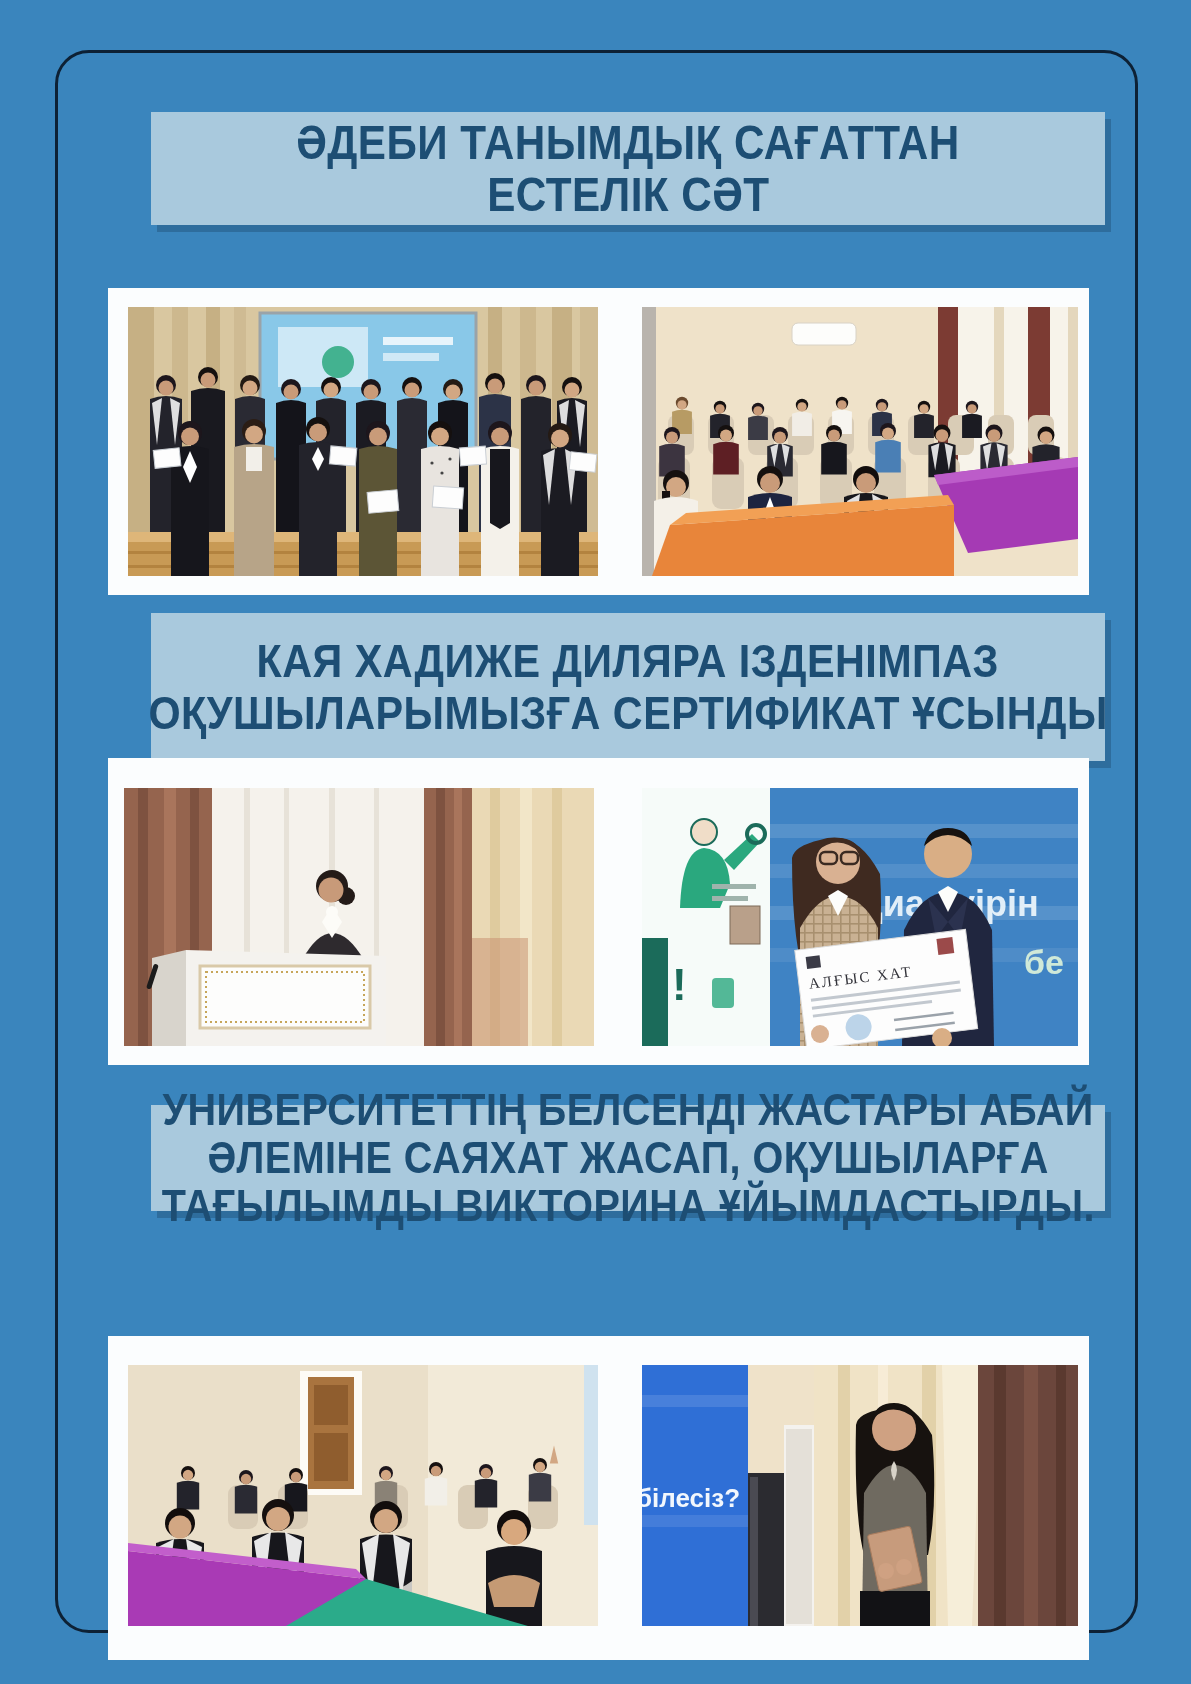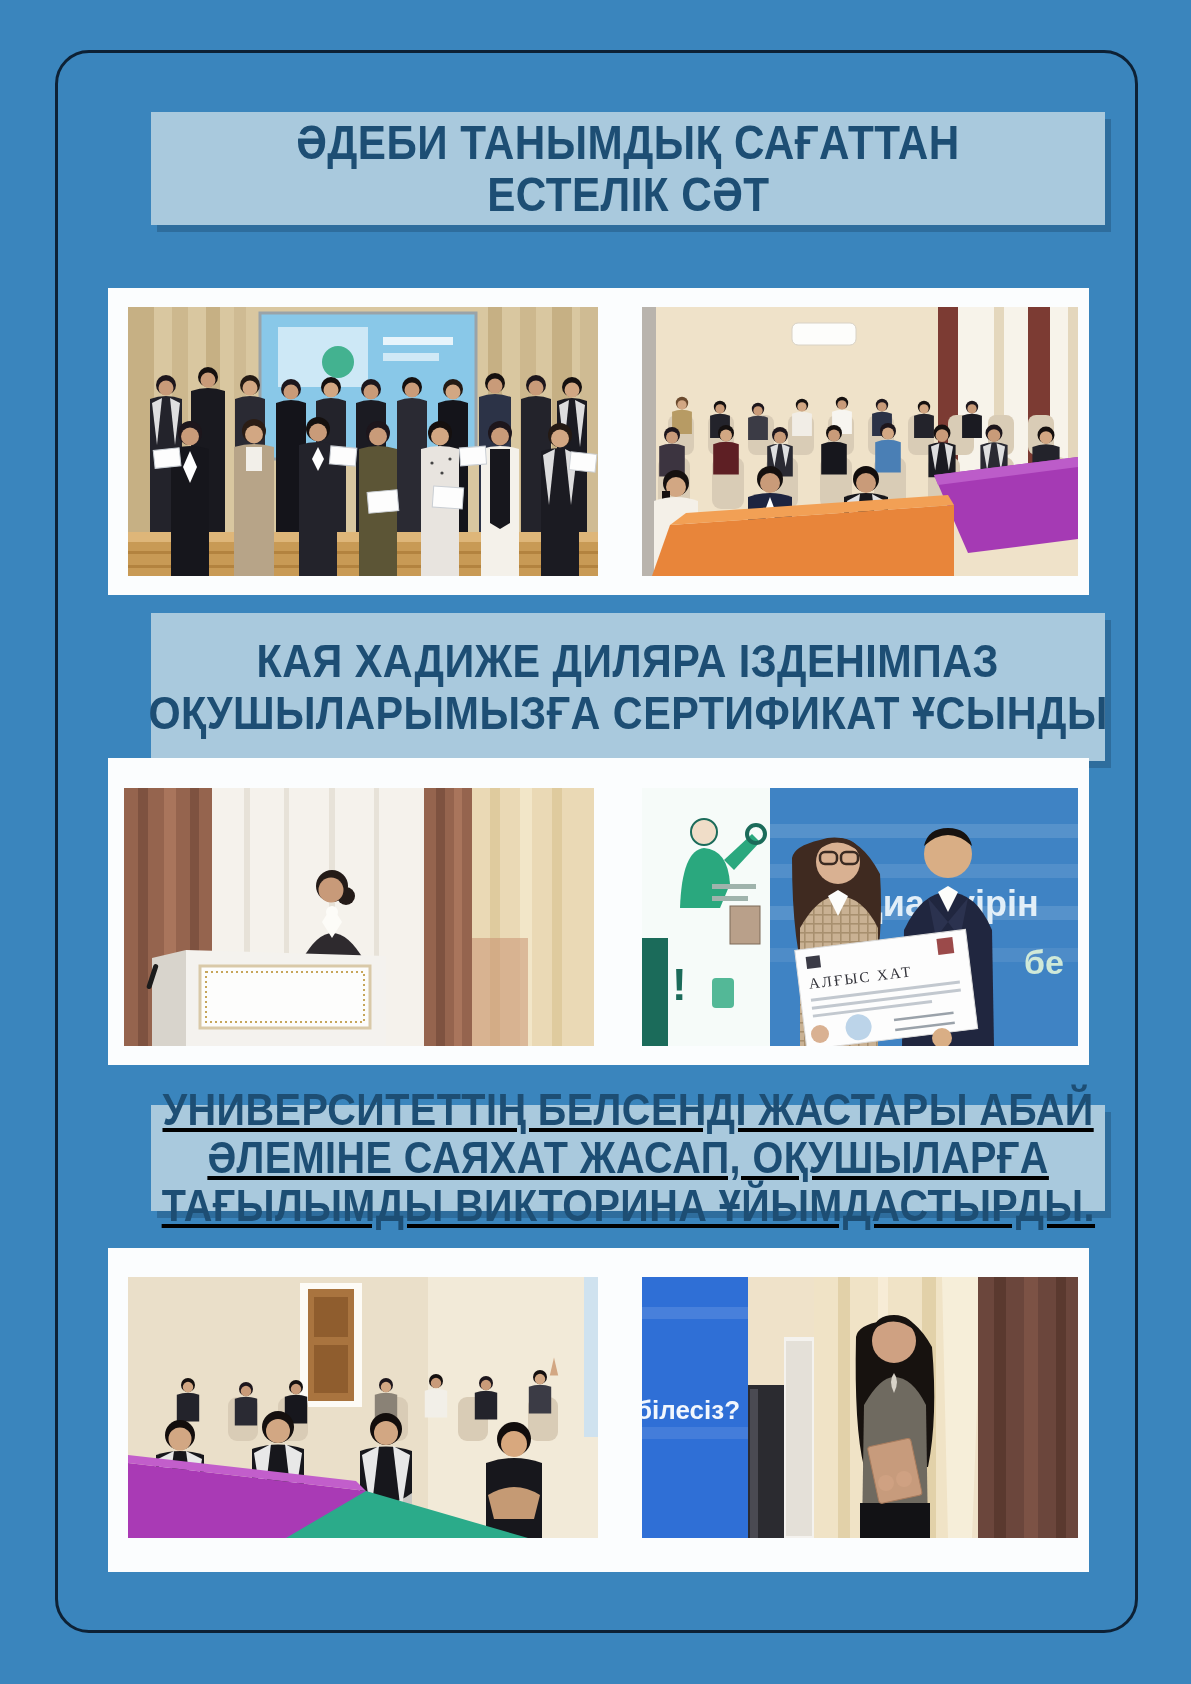--- a/index.html
+++ b/index.html
@@ -9,26 +9,26 @@
               border:3px solid #0d2135;border-radius:34px;pointer-events:none;}
   .banner{position:absolute;left:137px;width:954px;background:#a9c9dd;
           box-shadow:6px 7px 0 rgba(17,48,77,.28);
           display:flex;flex-direction:column;justify-content:center;align-items:center;margin-left:14px;}
   .banner .txt{color:#1d4e74;font-weight:bold;text-align:center;white-space:nowrap;
                transform:scaleX(.88);transform-origin:50% 50%;letter-spacing:.5px;}
   .b1{top:112px;height:113px;}
   .b1 .txt{font-size:48px;line-height:52px;}
   .b2{top:613px;height:148px;}
   .b2 .txt{font-size:47px;line-height:52px;}
-  .b3{top:1105px;height:106px;text-decoration:underline;}
+  .b3{top:1105px;height:106px;}
   .b3 .txt{font-size:45px;line-height:48px;}
   .panel{position:absolute;left:108px;width:981px;background:#fbfdfe;}
   .p1{top:288px;height:307px;}
   .p2{top:758px;height:307px;}
-  .p3{top:1248px;height:324px;}
+  .p3{top:1336px;height:324px;}
   .ph{position:absolute;display:block;}
   .ph svg{display:block;width:100%;height:100%;}
   .ph-l1{left:20px;top:19px;width:470px;height:269px;}
   .ph-r1{left:534px;top:19px;width:436px;height:269px;}
   .ph-l2{left:16px;top:30px;width:470px;height:258px;}
   .ph-r2{left:534px;top:30px;width:436px;height:258px;}
   .ph-l3{left:20px;top:29px;width:470px;height:261px;}
   .ph-r3{left:534px;top:29px;width:436px;height:261px;}
   text{font-family:"Liberation Sans",sans-serif;}
   .serifTxt{font-family:"Liberation Serif",serif;}

